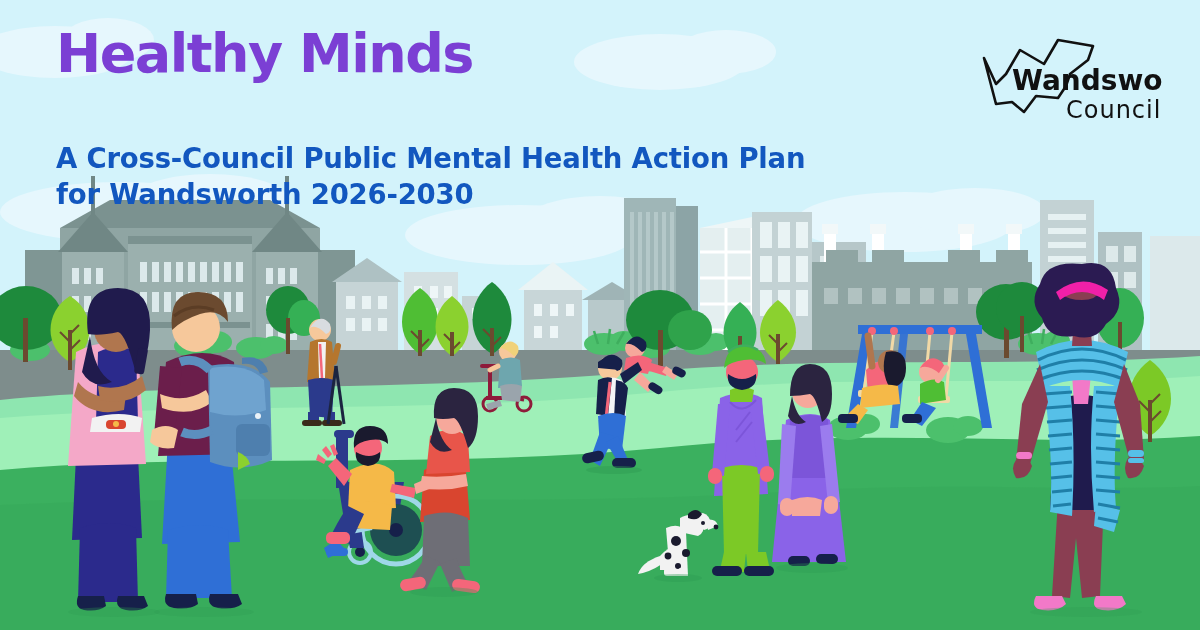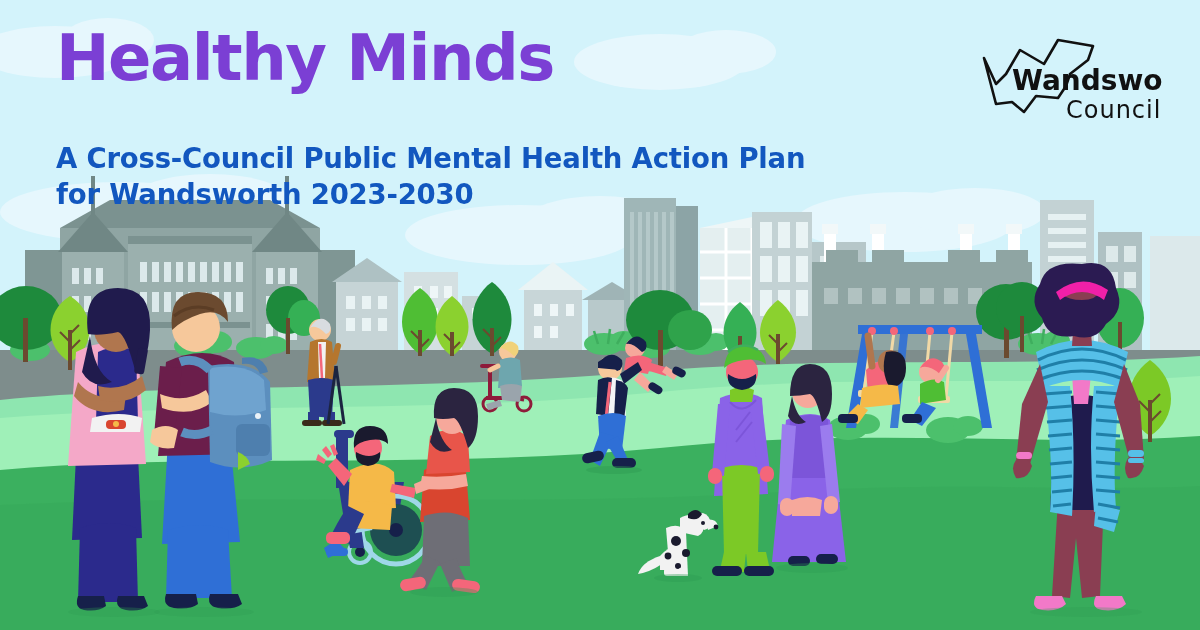--- a/index.html
+++ b/index.html
@@ -9,21 +9,21 @@
     font-family:"Liberation Sans","DejaVu Sans",sans-serif;
     background:#D3F3FB;
   }
   #poster{position:relative;width:1200px;height:630px;overflow:hidden;background:#D3F3FB;}
   #scene{position:absolute;inset:0;width:1200px;height:630px;}
   .layer{position:absolute;left:0;top:0;width:1200px;height:630px;}
 
   
   #headline{
     position:absolute;left:56px;top:28px;
-    font-size:64px;line-height:0.96;font-weight:bold;
+    font-size:54px;line-height:0.96;font-weight:bold;
     letter-spacing:-1.5px;
     color:#7B3FD4;
     white-space:nowrap;
     font-family:"DejaVu Sans","Liberation Sans",sans-serif;
   }
   #subtitle{
     position:absolute;left:56px;top:140px;
     font-size:27.5px;line-height:1.32;font-weight:bold;
     letter-spacing:-0.2px;
     color:#1257BF;
@@ -713,21 +713,21 @@
           <ellipse cx="1086" cy="612" rx="56" ry="5" fill="#2E9C52" opacity="0.3"></ellipse>
         </g>
 
       </g>
     </svg>
   </div>
 
   <div id="headline">Healthy Minds</div>
 
   <div id="subtitle">A Cross-Council Public Mental Health Action Plan
-for Wandsworth 2023-2030</div>
+for Wandsworth 2026-2030</div>
 
   <div id="logo">
     <svg viewBox="0 0 200 112" xmlns="http://www.w3.org/2000/svg">
       <path d="M22 32 L34 58 L44 48 L58 24 L82 38 L96 14 L131 20 L126 34 L108 48 L104 60 L96 72 L74 70 L62 86 L50 76 L34 78 Z" fill="none" stroke="#111111" stroke-width="2.6" stroke-linejoin="round" stroke-linecap="round"></path>
       <text x="50" y="64" class="logo-word" font-size="28" font-weight="bold" fill="#111111">Wandsworth</text>
       <text x="104" y="92" class="logo-word" font-size="24" font-weight="normal" fill="#111111" letter-spacing="1">Council</text>
     </svg>
   </div>
 
 </div>

